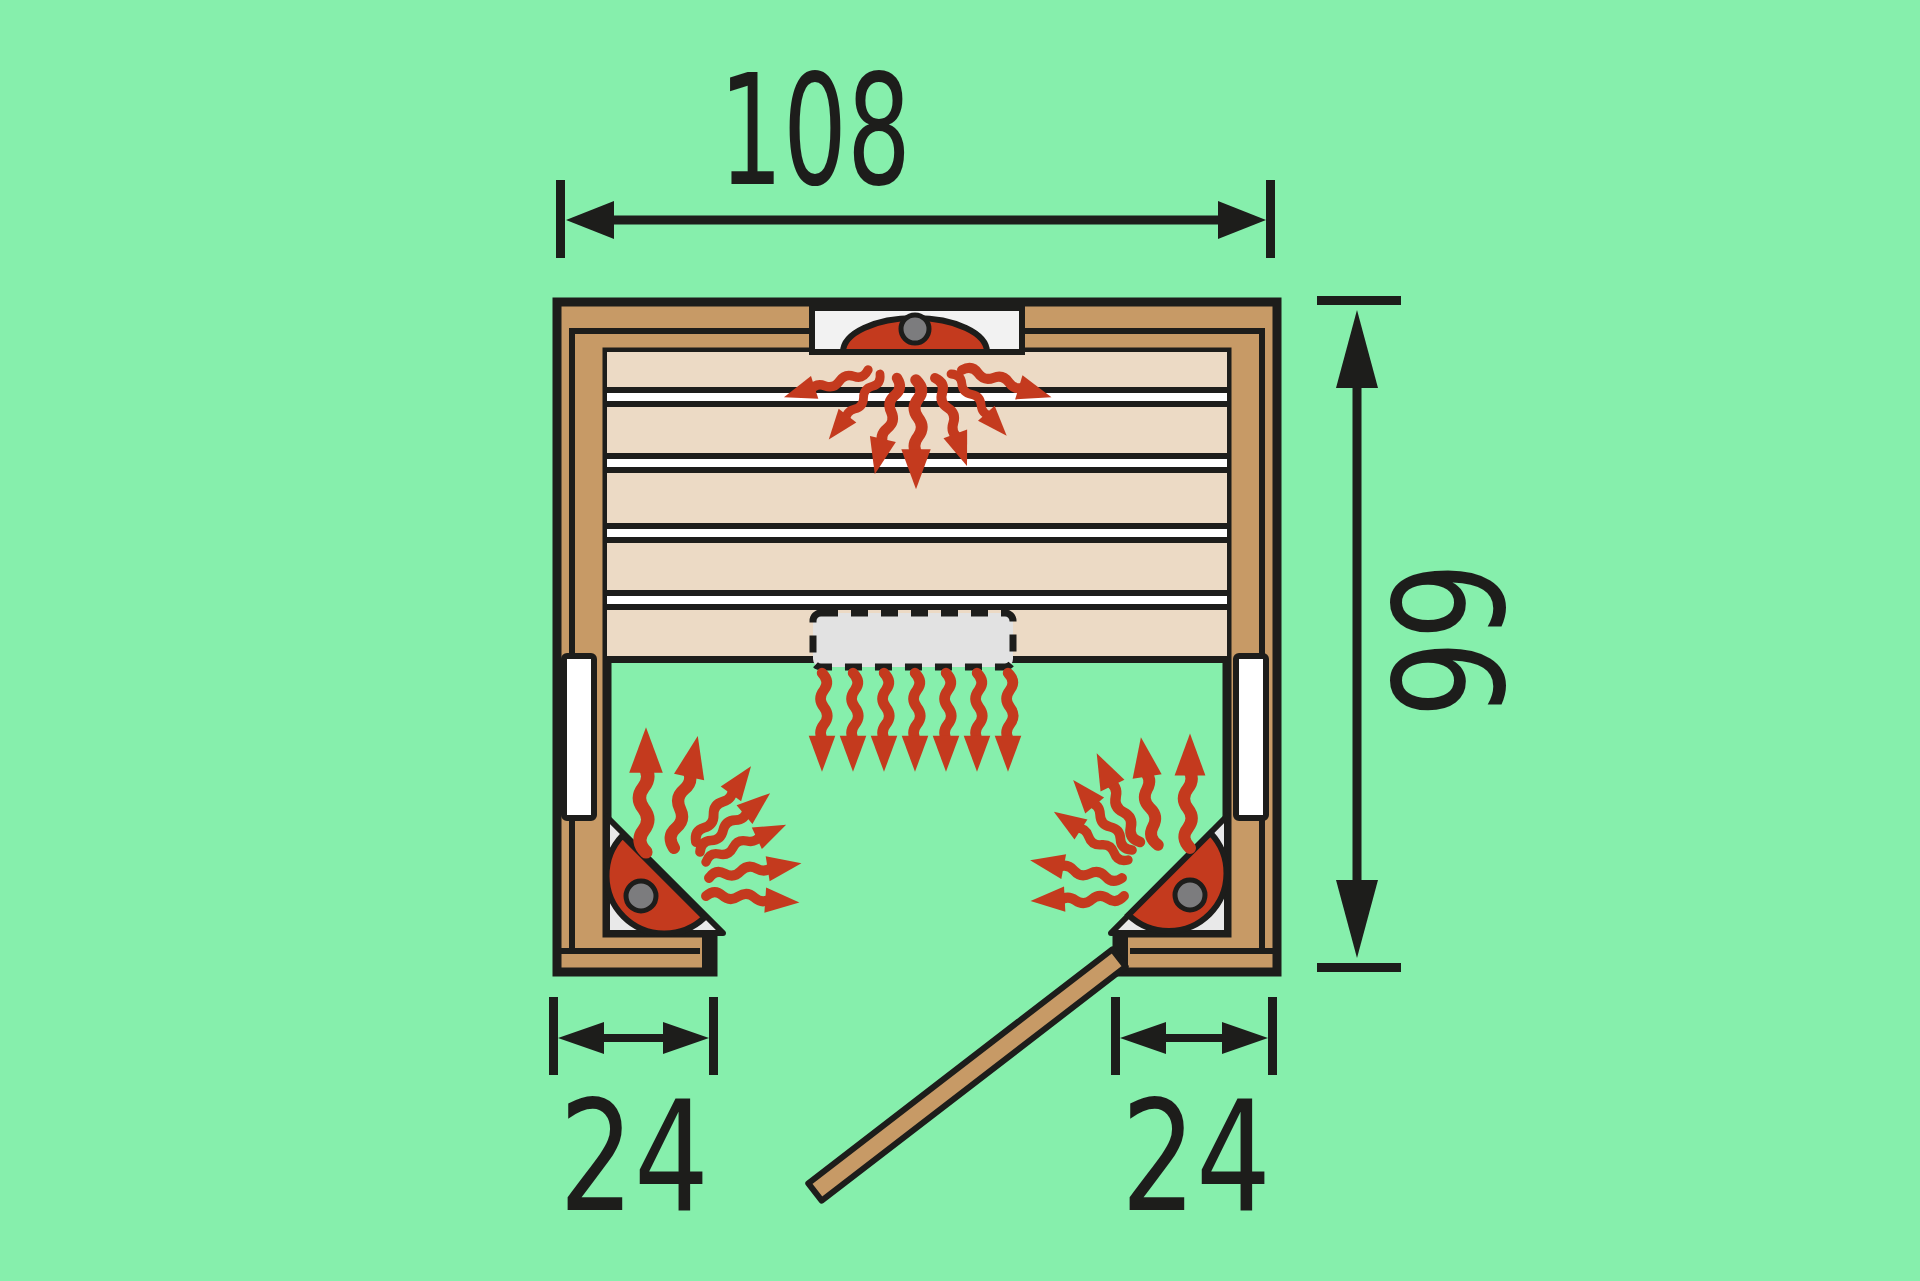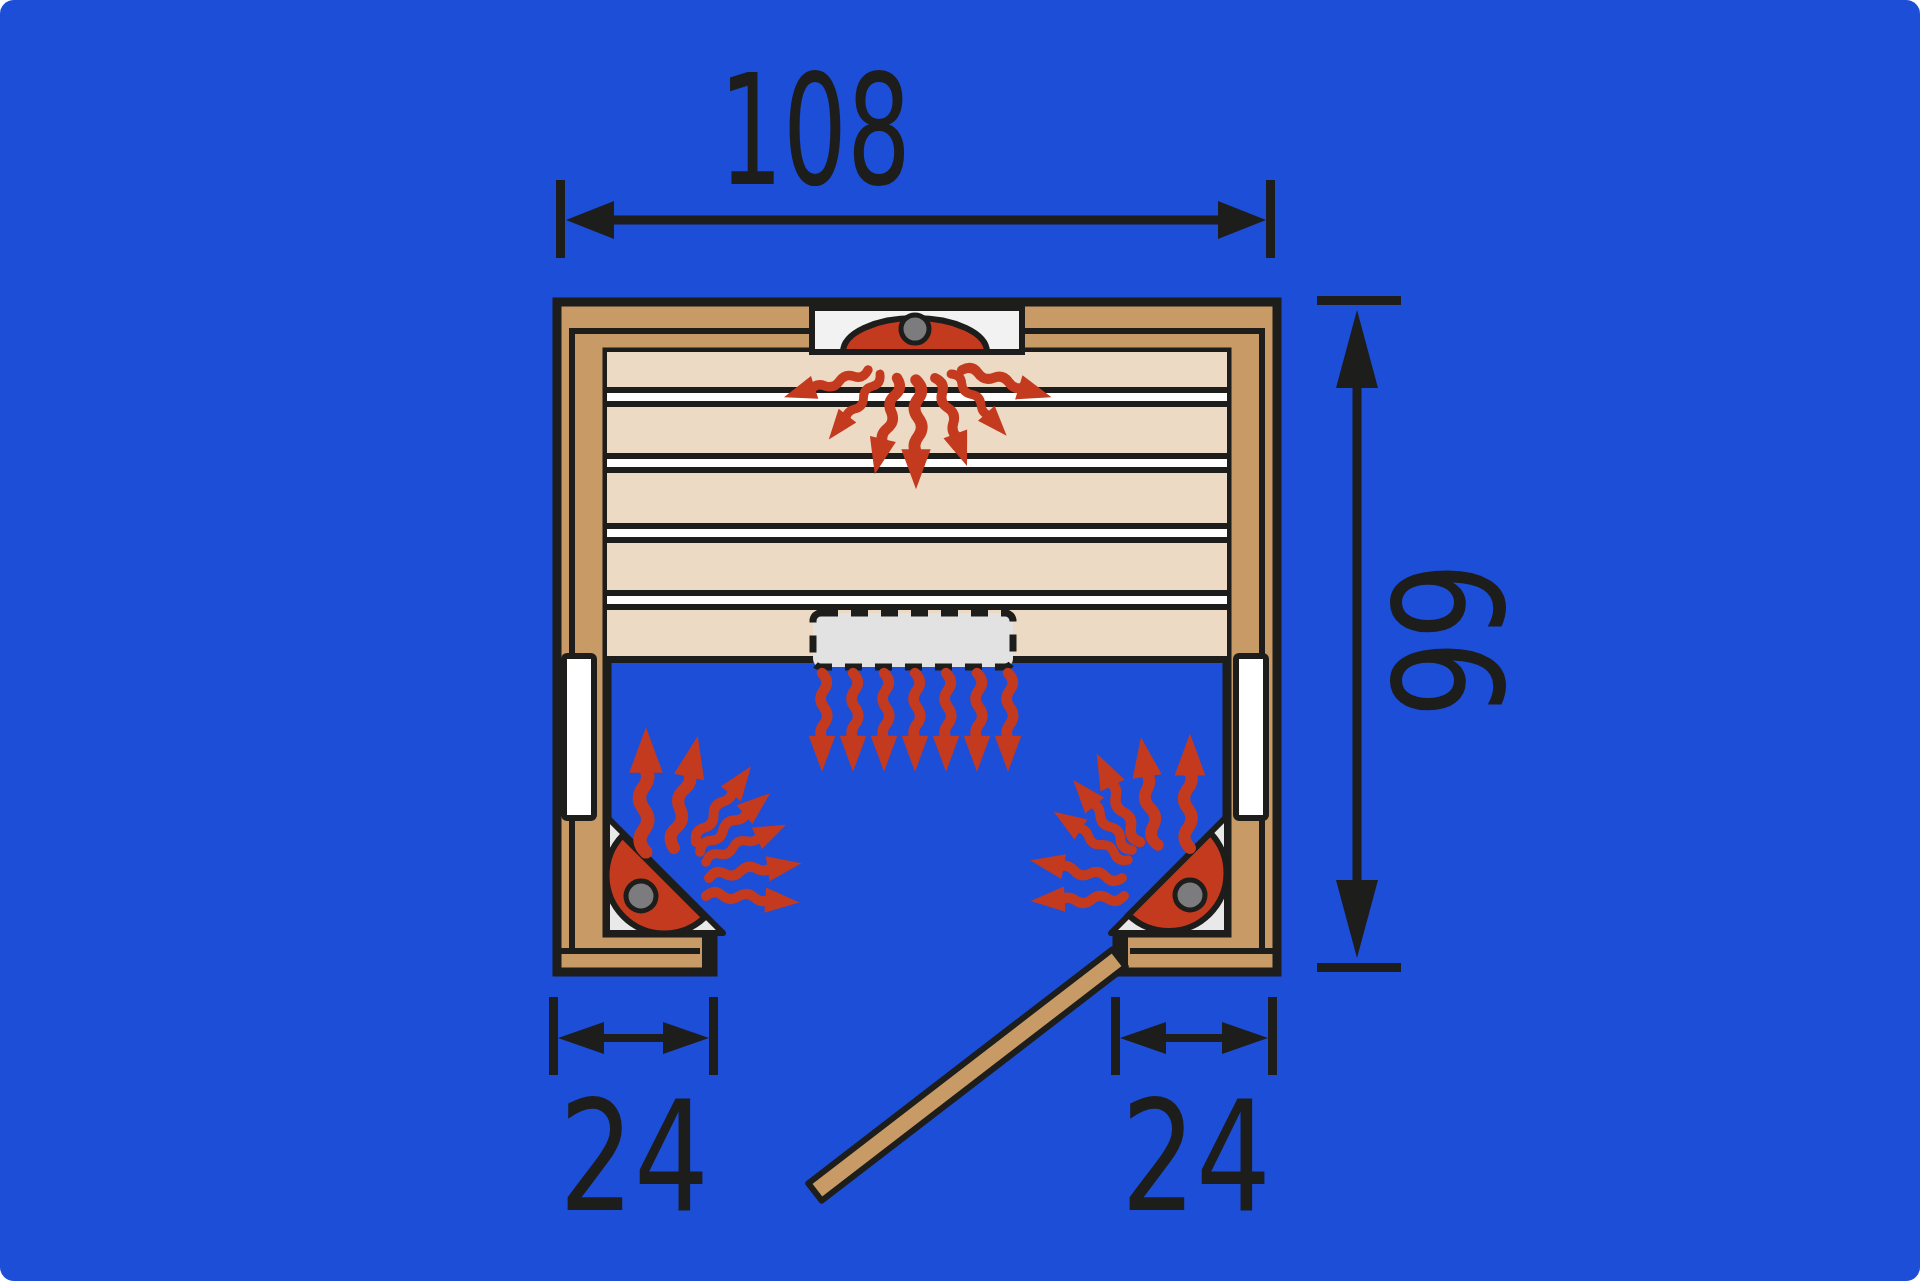--- a/index.html
+++ b/index.html
@@ -1,17 +1,17 @@
 <!DOCTYPE html>
 <html><head>
 <meta charset="utf-8">
 <style>
   html,body{margin:0;padding:0;background:#ffffff;}
-  .stage{position:relative;width:1920px;height:1281px;background:#1d4ed8;overflow:hidden;
-         font-family:"DejaVu Sans", sans-serif;border-radius:14px;}
+  .stage{position:relative;width:1920px;height:1281px;background:#86efac;overflow:hidden;
+         font-family:"DejaVu Sans", sans-serif;}
   svg{position:absolute;left:0;top:0;}
   .ln{stroke:#1D1D1B;}
   .dimtext{fill:#1D1D1B;font-size:153px;font-family:"DejaVu Sans", sans-serif;}
 </style>
 </head>
 <body>
 
 <div class="stage">
 <svg width="1920" height="1281" viewBox="0 0 1920 1281">
 

